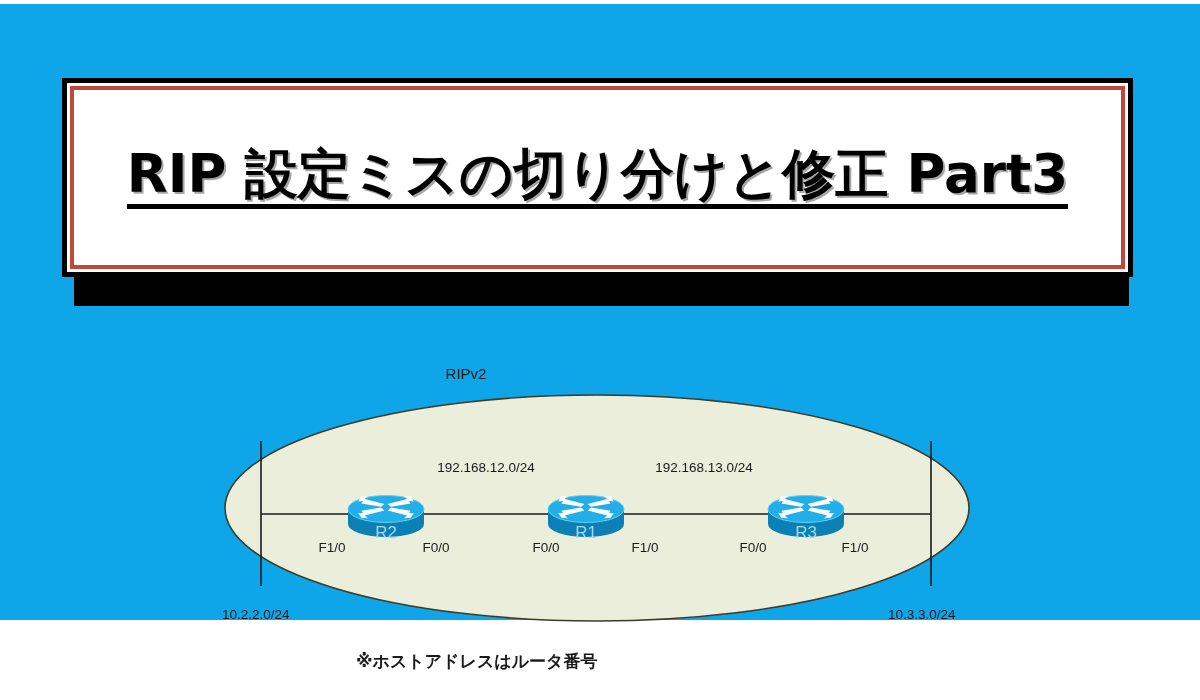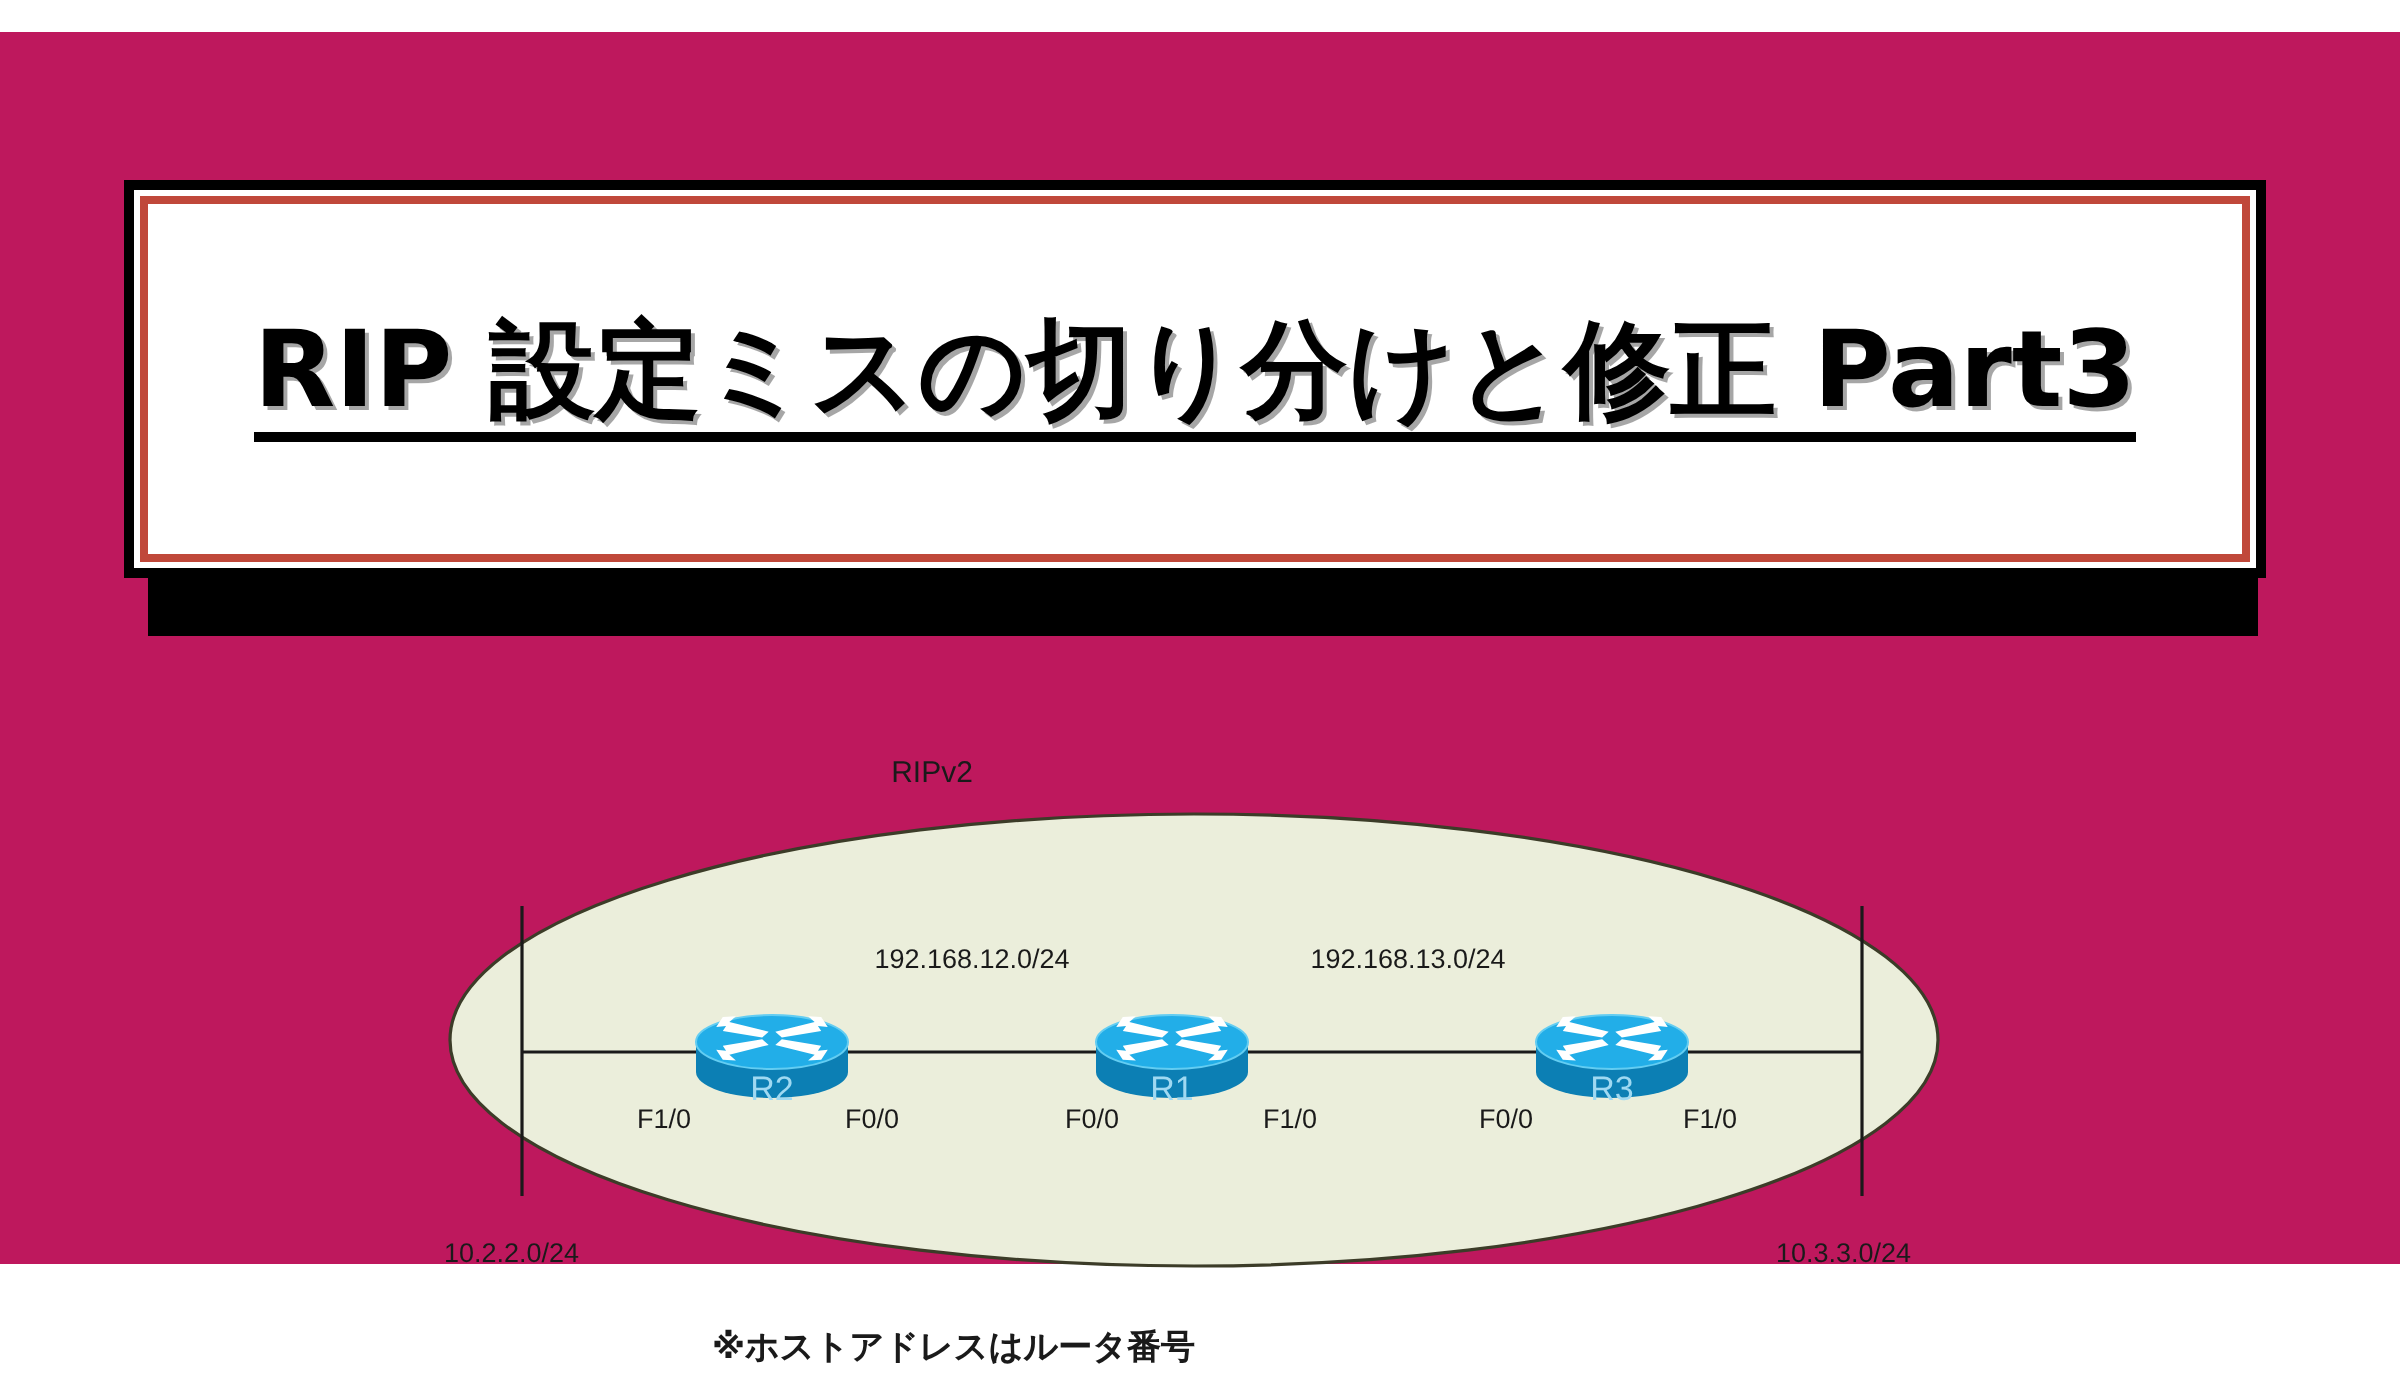--- a/index.html
+++ b/index.html
@@ -11,24 +11,24 @@
   body {
     width: 1200px;
     height: 700px;
     overflow: hidden;
     font-family: "Liberation Sans", sans-serif;
     position: relative;
   }
 
   #slide {
     position: absolute;
-    left: 0; top: 16px;
+    left: 0; top: 4px;
     width: 1200px;
     height: 616px;
-    background: #be185d;
+    background: #0ea5e9;
   }
 
   
   .title-shadow {
     position: absolute;
     left: 74px;
     top: 92px;
     width: 1055px;
     height: 210px;
     background: #000000;

